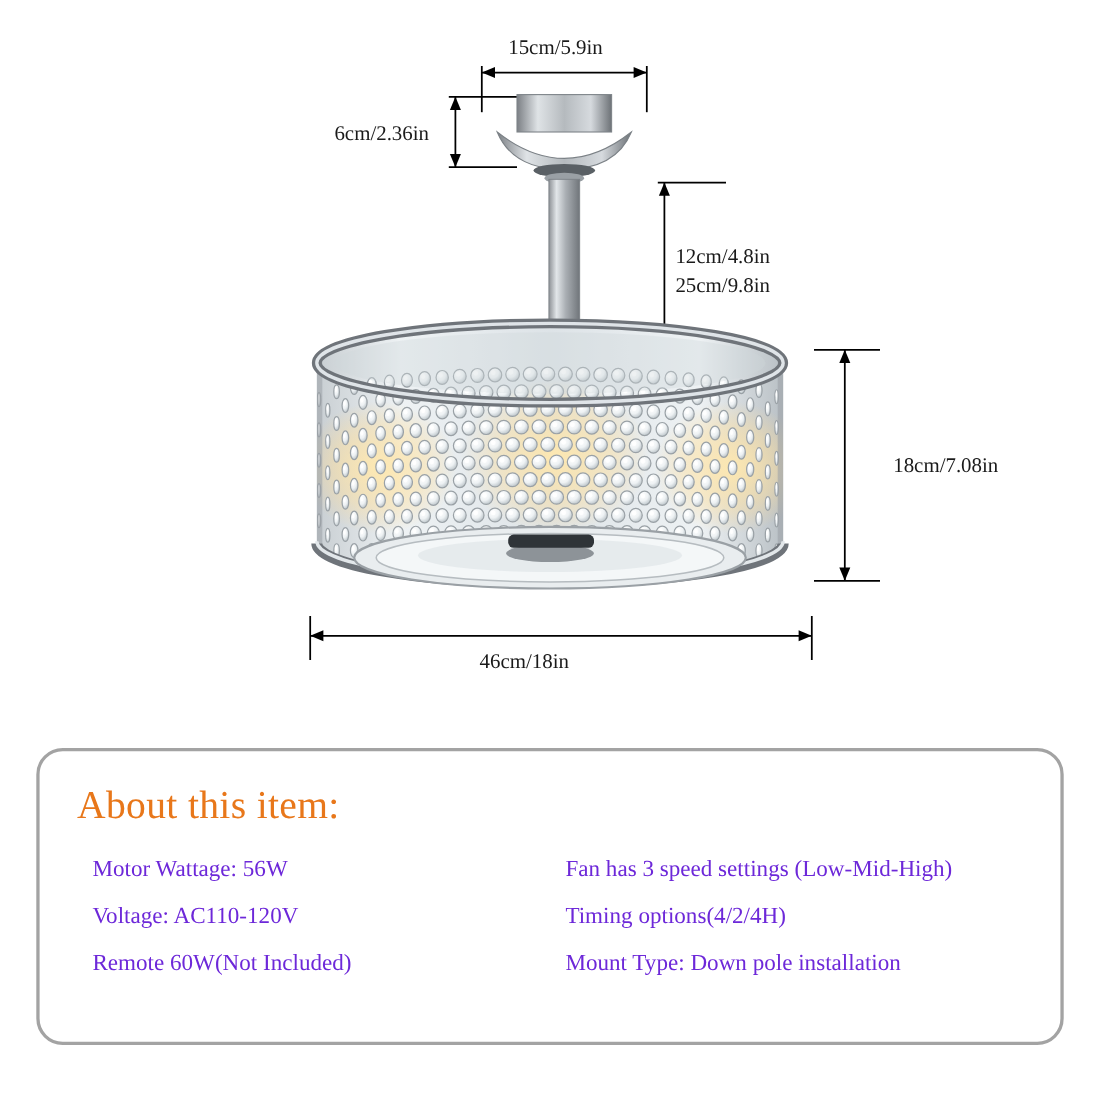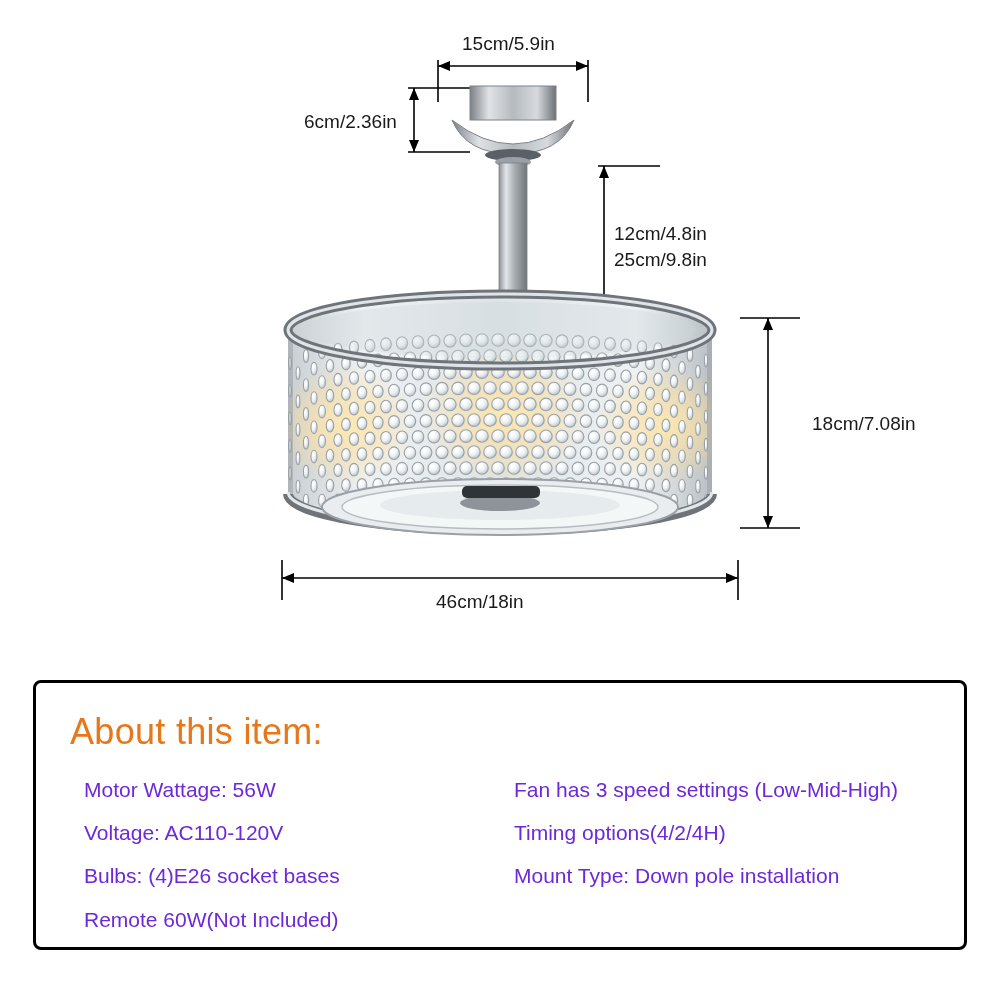--- a/index.html
+++ b/index.html
@@ -13,20 +13,21 @@
     font-family: "Liberation Sans", sans-serif;
     position: relative;
     overflow: hidden;
   }
 
   #page {
     position: absolute;
     left: 0; top: 0;
     width: 936px;
     height: 1000px;
+    font-family: Liberation Serif, serif;
   }
 
   
   #diagram {
     position: absolute;
     left: 0; top: 0;
     width: 1000px;
     height: 660px;
   }
 
@@ -46,22 +47,22 @@
     pointer-events: none;
   }
 
   
   #about-box {
     position: absolute;
     left: 33px;
     top: 680px;
     width: 934px;
     height: 270px;
-    border: 3px solid #000000;
-    border-radius: 8px;
+    border: 3px solid #a3a3a3;
+    border-radius: 24px;
     box-sizing: border-box;
     background: #ffffff;
   }
   #about-title {
     position: absolute;
     left: 34px;
     top: 28px;
     font-size: 36px;
     color: #e8771a;
     letter-spacing: 0.3px;
@@ -800,21 +801,20 @@
     <div class="dim-label" style="left:812px; top:412px;">18cm/7.08in</div>
     <div class="dim-label" style="left:436px; top:590px;text-align:right;">46cm/18in</div>
   </div>
 
   <div id="about-box">
     <div id="about-title">About this item:</div>
 
     <div class="spec-col" id="spec-col-left">
       <div class="spec-item">Motor Wattage: 56W</div>
       <div class="spec-item">Voltage: AC110-120V</div>
-      <div class="spec-item">Bulbs: (4)E26 socket bases</div>
       <div class="spec-item">Remote 60W(Not Included)</div>
     </div>
 
     <div class="spec-col" id="spec-col-right">
       <div class="spec-item">Fan has 3 speed settings (Low-Mid-High)</div>
       <div class="spec-item">Timing options(4/2/4H)</div>
       <div class="spec-item">Mount  Type: Down pole installation</div>
     </div>
   </div>
 

